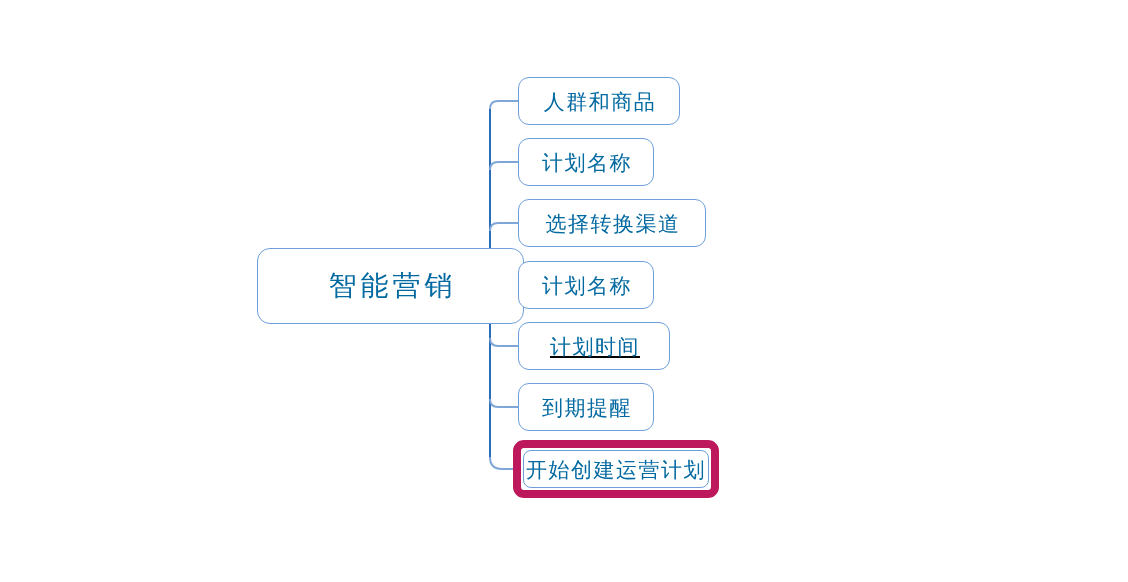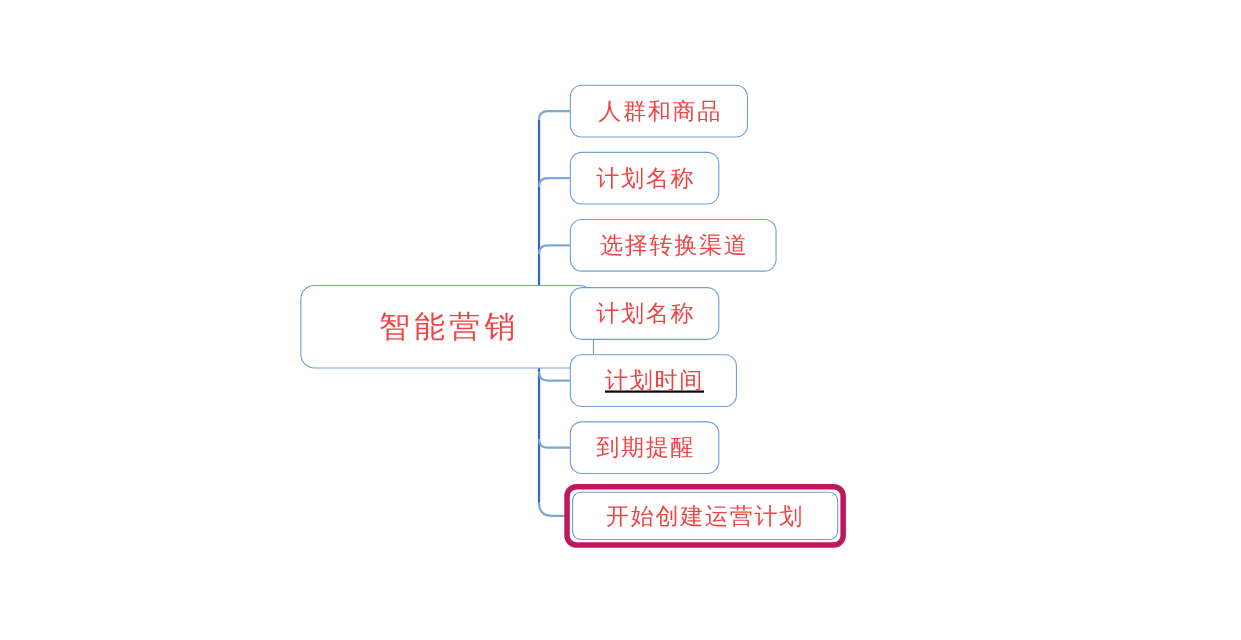--- a/index.html
+++ b/index.html
@@ -39,35 +39,34 @@
     box-sizing: border-box;
     background: #ffffff;
     border: 1px solid #6f9fd8;
     border-radius: 11px;
     display: flex;
     align-items: center;
     justify-content: center;
     z-index: 2;
   }
   .node-label {
-    color: #ef4444;
+    color: #0369a1;
     white-space: nowrap;
     line-height: 1;
     text-align: center;
   }
 
   
   .node.root {
     left: 257px;
-    top: 259px;
+    top: 248px;
     width: 267px;
     height: 76px;
     border-radius: 13px;
     border-color: #6f9fd8;
-    margin-left: 16px;
   }
   .node.root .node-label {
     font-size: 28px;
     letter-spacing: 4px;
     padding-left: 4px;
   }
 
   
   .node.child {
     left: 518px;
@@ -83,23 +82,23 @@
   .node.c1 { top: 138px; width: 136px; }
   .node.c2 { top: 199px; width: 188px; }
   .node.c3 { top: 261px; width: 136px; }
   .node.c4 { top: 322px; width: 152px; text-decoration: underline; }
   .node.c5 { top: 383px; width: 136px; }
 
   
   .node.selected {
     left: 513px;
     top: 440px;
-    width: 256px;
+    width: 206px;
     height: 58px;
-    border: 5px solid #be185d;
+    border: 8px solid #be185d;
     border-radius: 11px;
     padding: 2px;
   }
   .node.selected .inner-ring {
     width: 100%;
     height: 100%;
     box-sizing: border-box;
     border: 1px solid #6f9fd8;
     border-radius: 8px;
     background: #ffffff;

